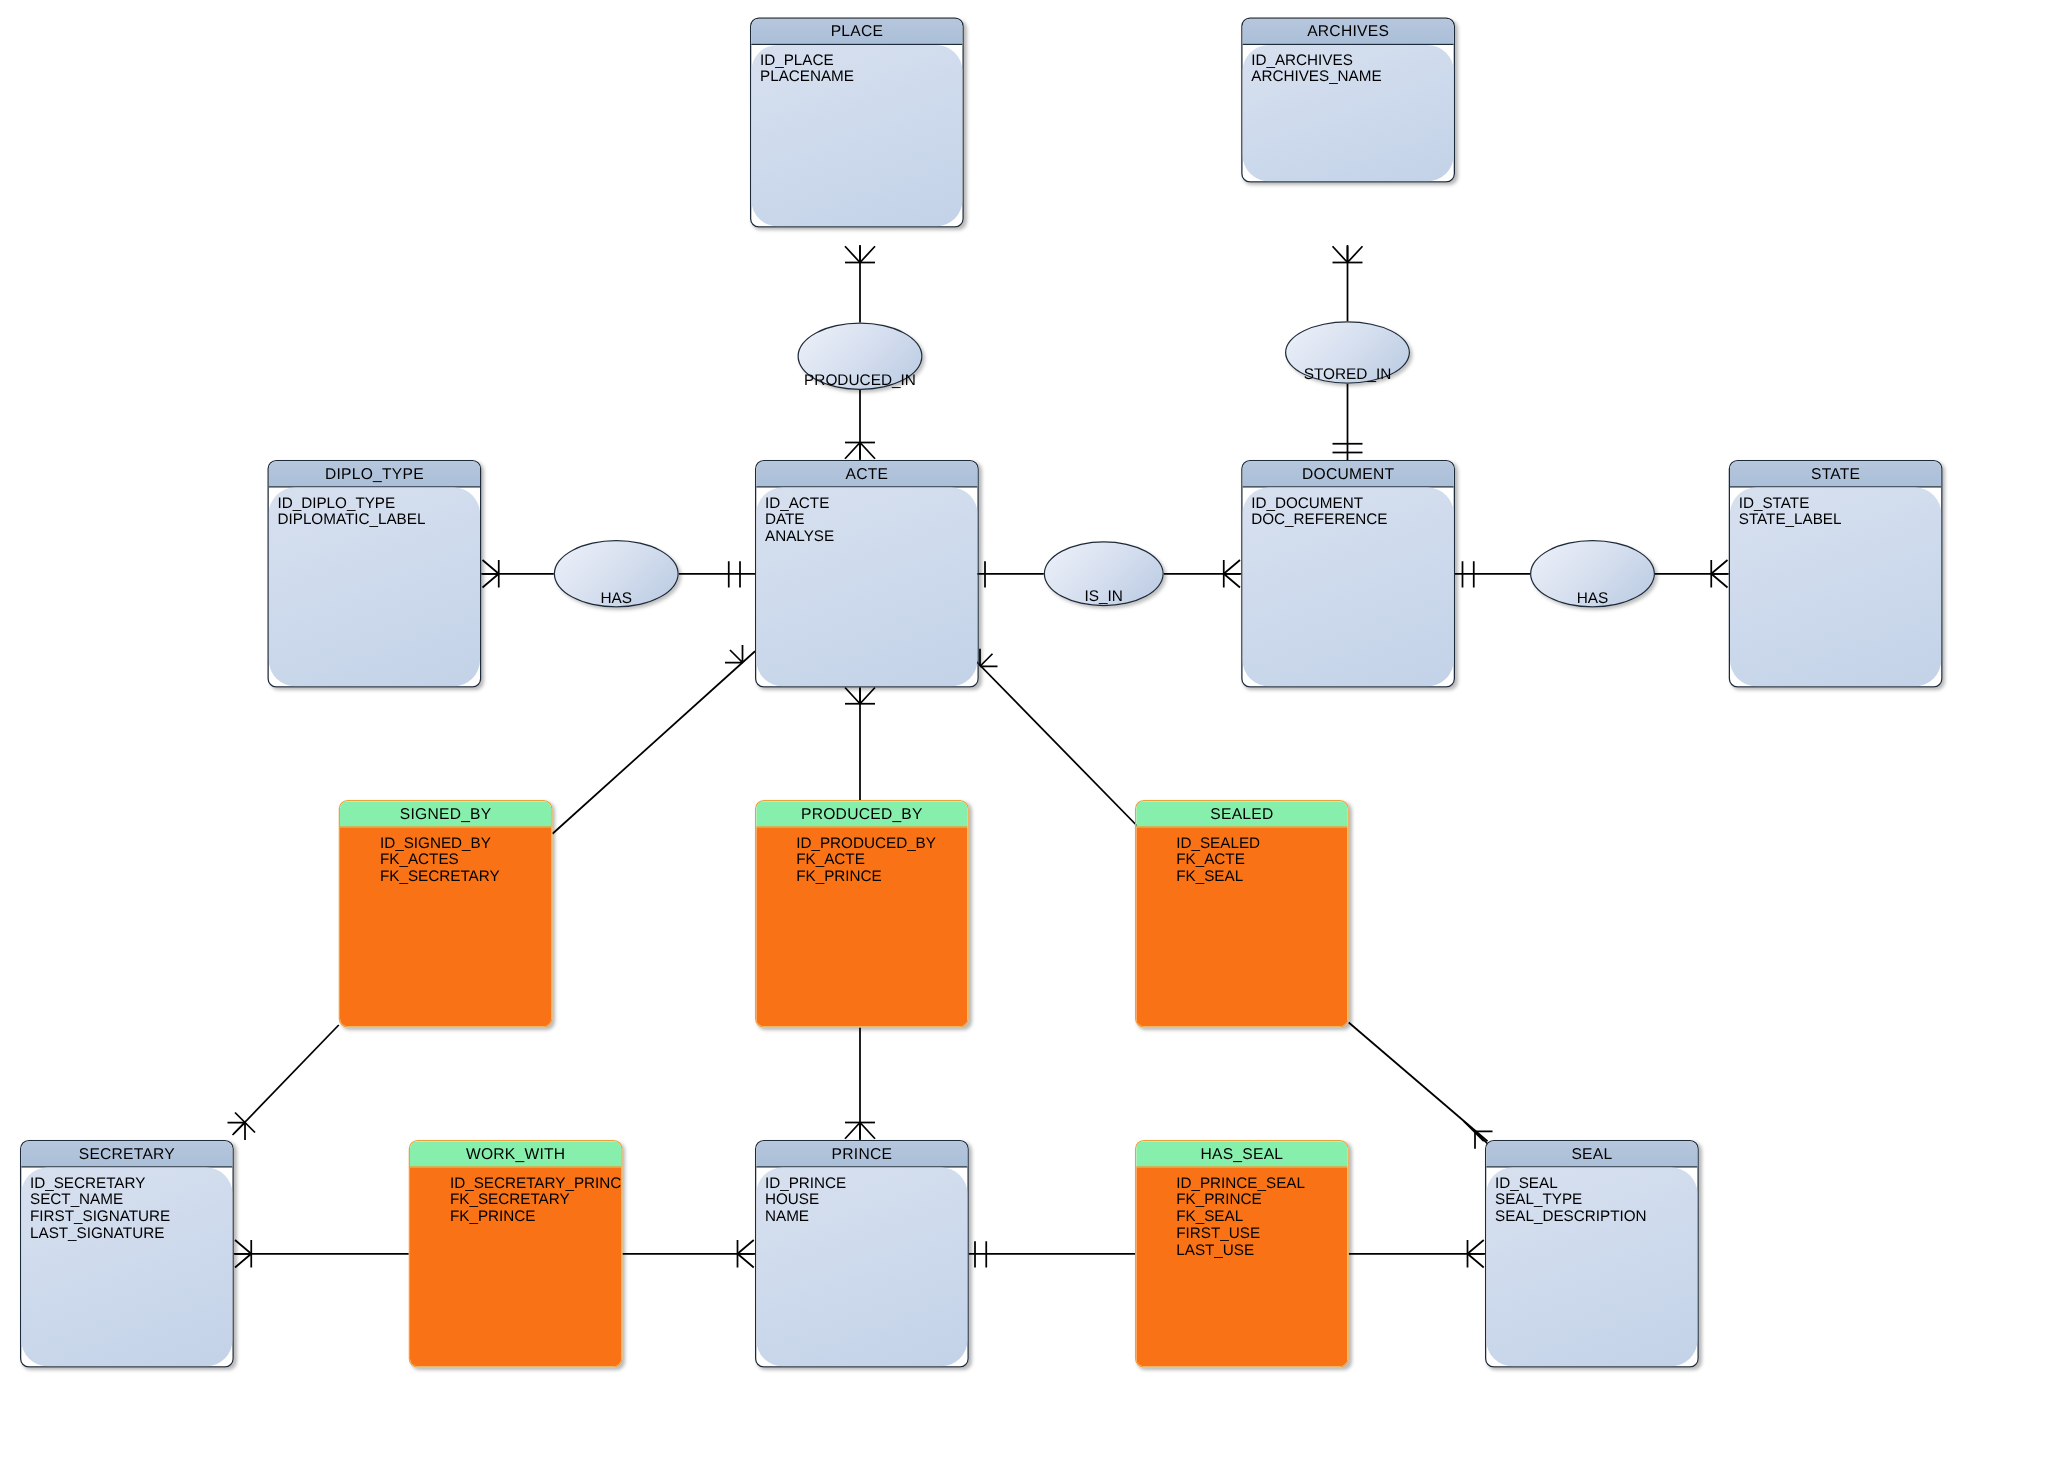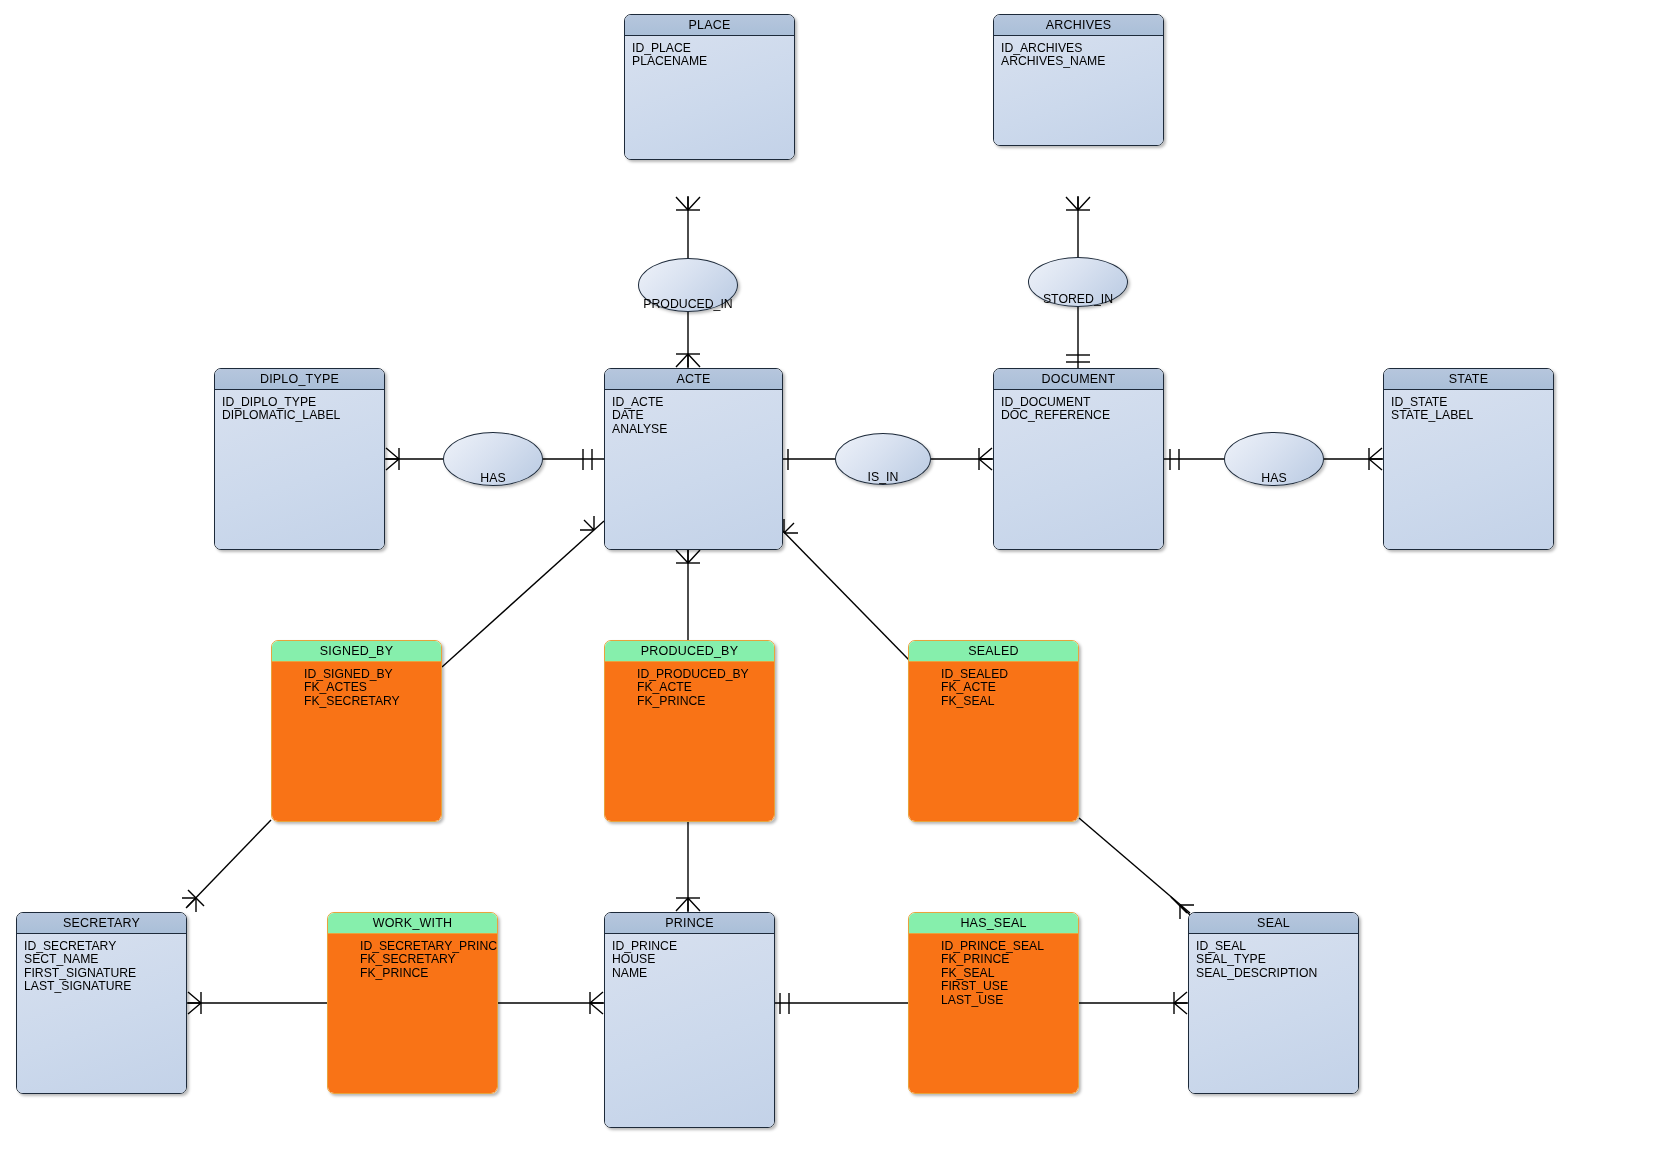--- a/index.html
+++ b/index.html
@@ -56,20 +56,21 @@
   
   .entity.strong {
     border: 1.3px solid #1d2a3a;
   }
   .entity.strong .hdr {
     background: linear-gradient(180deg, #b6c6dd 0%, #aabfd8 100%);
     border-bottom: 1.3px solid #1d2a3a;
   }
   .entity.strong .body {
     background: linear-gradient(160deg, #d7e0ef 0%, #ccd9ec 55%, #c3d2e8 100%);
+    border-radius: 21px;
   }
 
   
   .entity.assoc {
     border: 1.6px solid #e8a33d;
   }
   .entity.assoc .hdr {
     background: #86efac;
     border-bottom: 1.6px solid #e8a33d;
   }
@@ -177,21 +178,21 @@
       <line x1="780" y1="993" x2="780" y2="1014"></line>
       <line x1="789" y1="993" x2="789" y2="1014"></line>
 
       <line x1="1079" y1="1003" x2="1188" y2="1003"></line>
       <path d="M 1174 1003 L 1187 992 M 1174 1003 L 1187 1014 M 1174 1003 L 1187 1003"></path>
       <line x1="1174" y1="992" x2="1174" y2="1014"></line>
 
     </g>
   </svg>
 
-  <div class="entity strong" style="left:624px; top:14px; width:171px; height:146px;">
+  <div class="entity strong" style="left:600px; top:14px; width:171px; height:168px;">
     <div class="hdr">PLACE</div>
     <div class="body">
       <div class="attr">ID_PLACE</div>
       <div class="attr">PLACENAME</div>
     </div>
   </div>
 
   <div class="entity strong" style="left:993px; top:14px; width:171px; height:132px;">
     <div class="hdr">ARCHIVES</div>
     <div class="body">
@@ -272,21 +273,21 @@
 
   <div class="entity assoc" style="left:327px; top:912px; width:171px; height:182px;">
     <div class="hdr">WORK_WITH</div>
     <div class="body">
       <div class="attr">ID_SECRETARY_PRINCE</div>
       <div class="attr">FK_SECRETARY</div>
       <div class="attr">FK_PRINCE</div>
     </div>
   </div>
 
-  <div class="entity strong" style="left:604px; top:912px; width:171px; height:216px;">
+  <div class="entity strong" style="left:604px; top:912px; width:171px; height:182px;">
     <div class="hdr">PRINCE</div>
     <div class="body">
       <div class="attr">ID_PRINCE</div>
       <div class="attr">HOUSE</div>
       <div class="attr">NAME</div>
     </div>
   </div>
 
   <div class="entity assoc" style="left:908px; top:912px; width:171px; height:182px;">
     <div class="hdr">HAS_SEAL</div>

